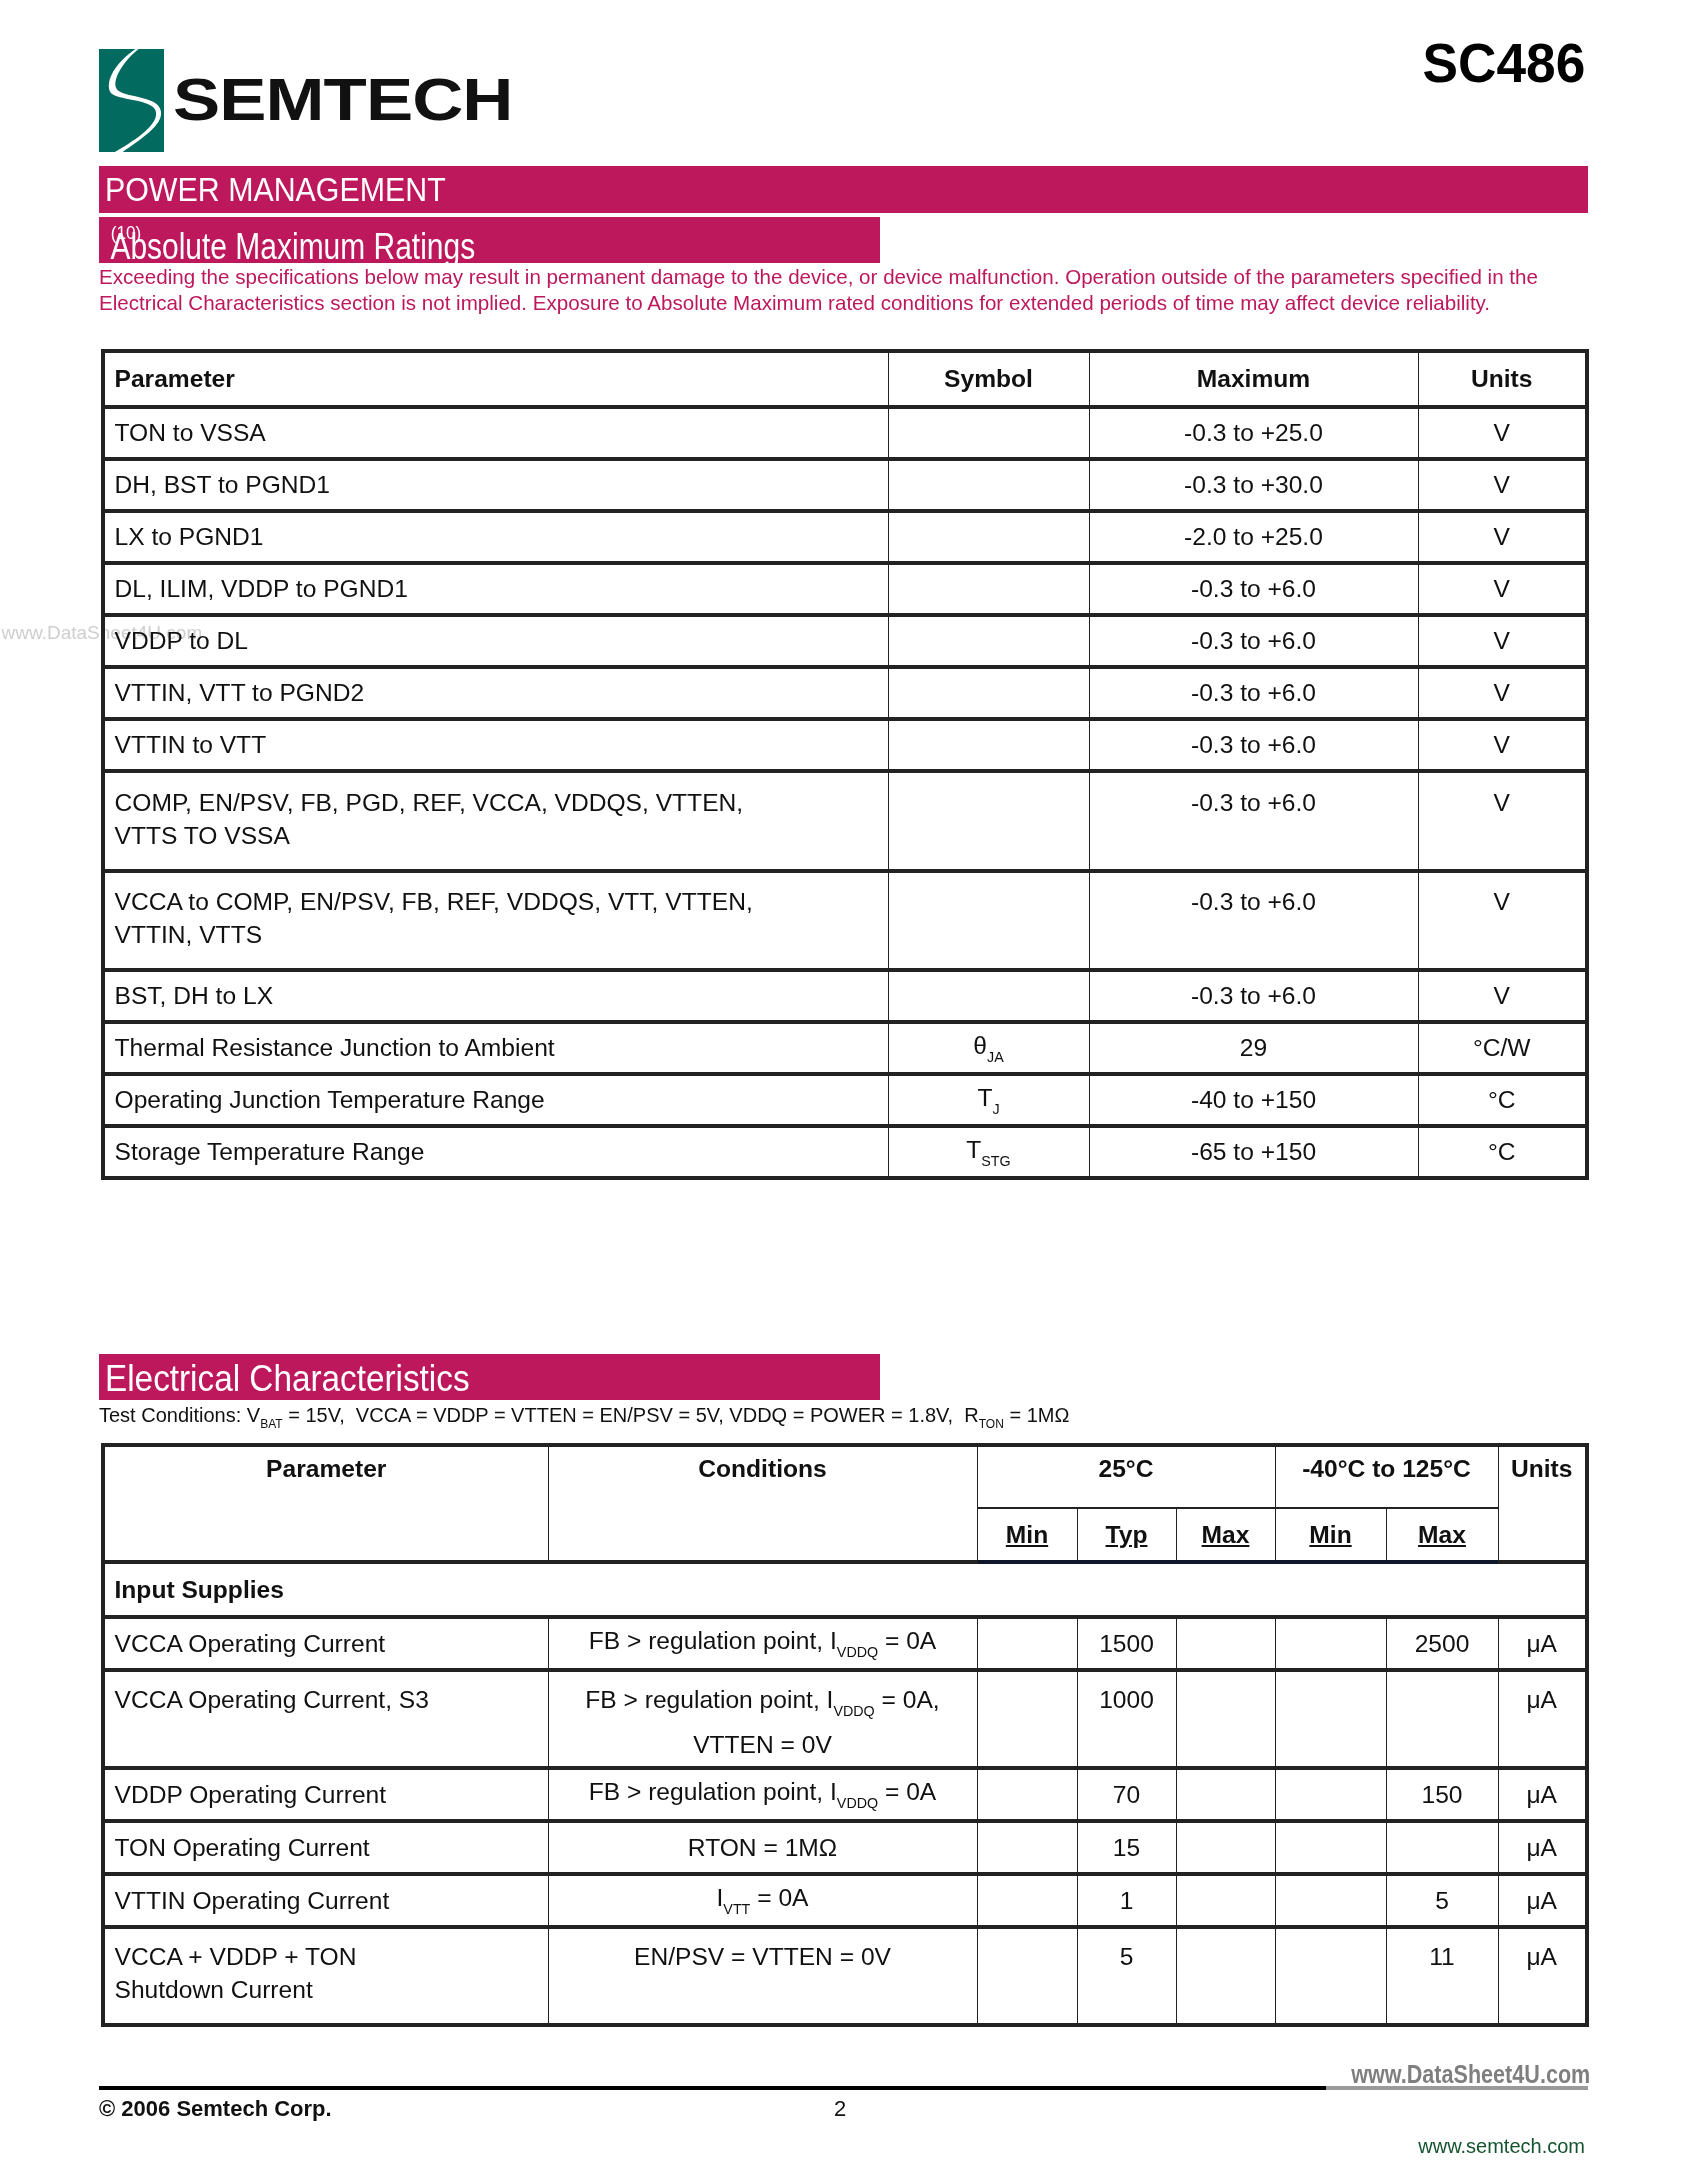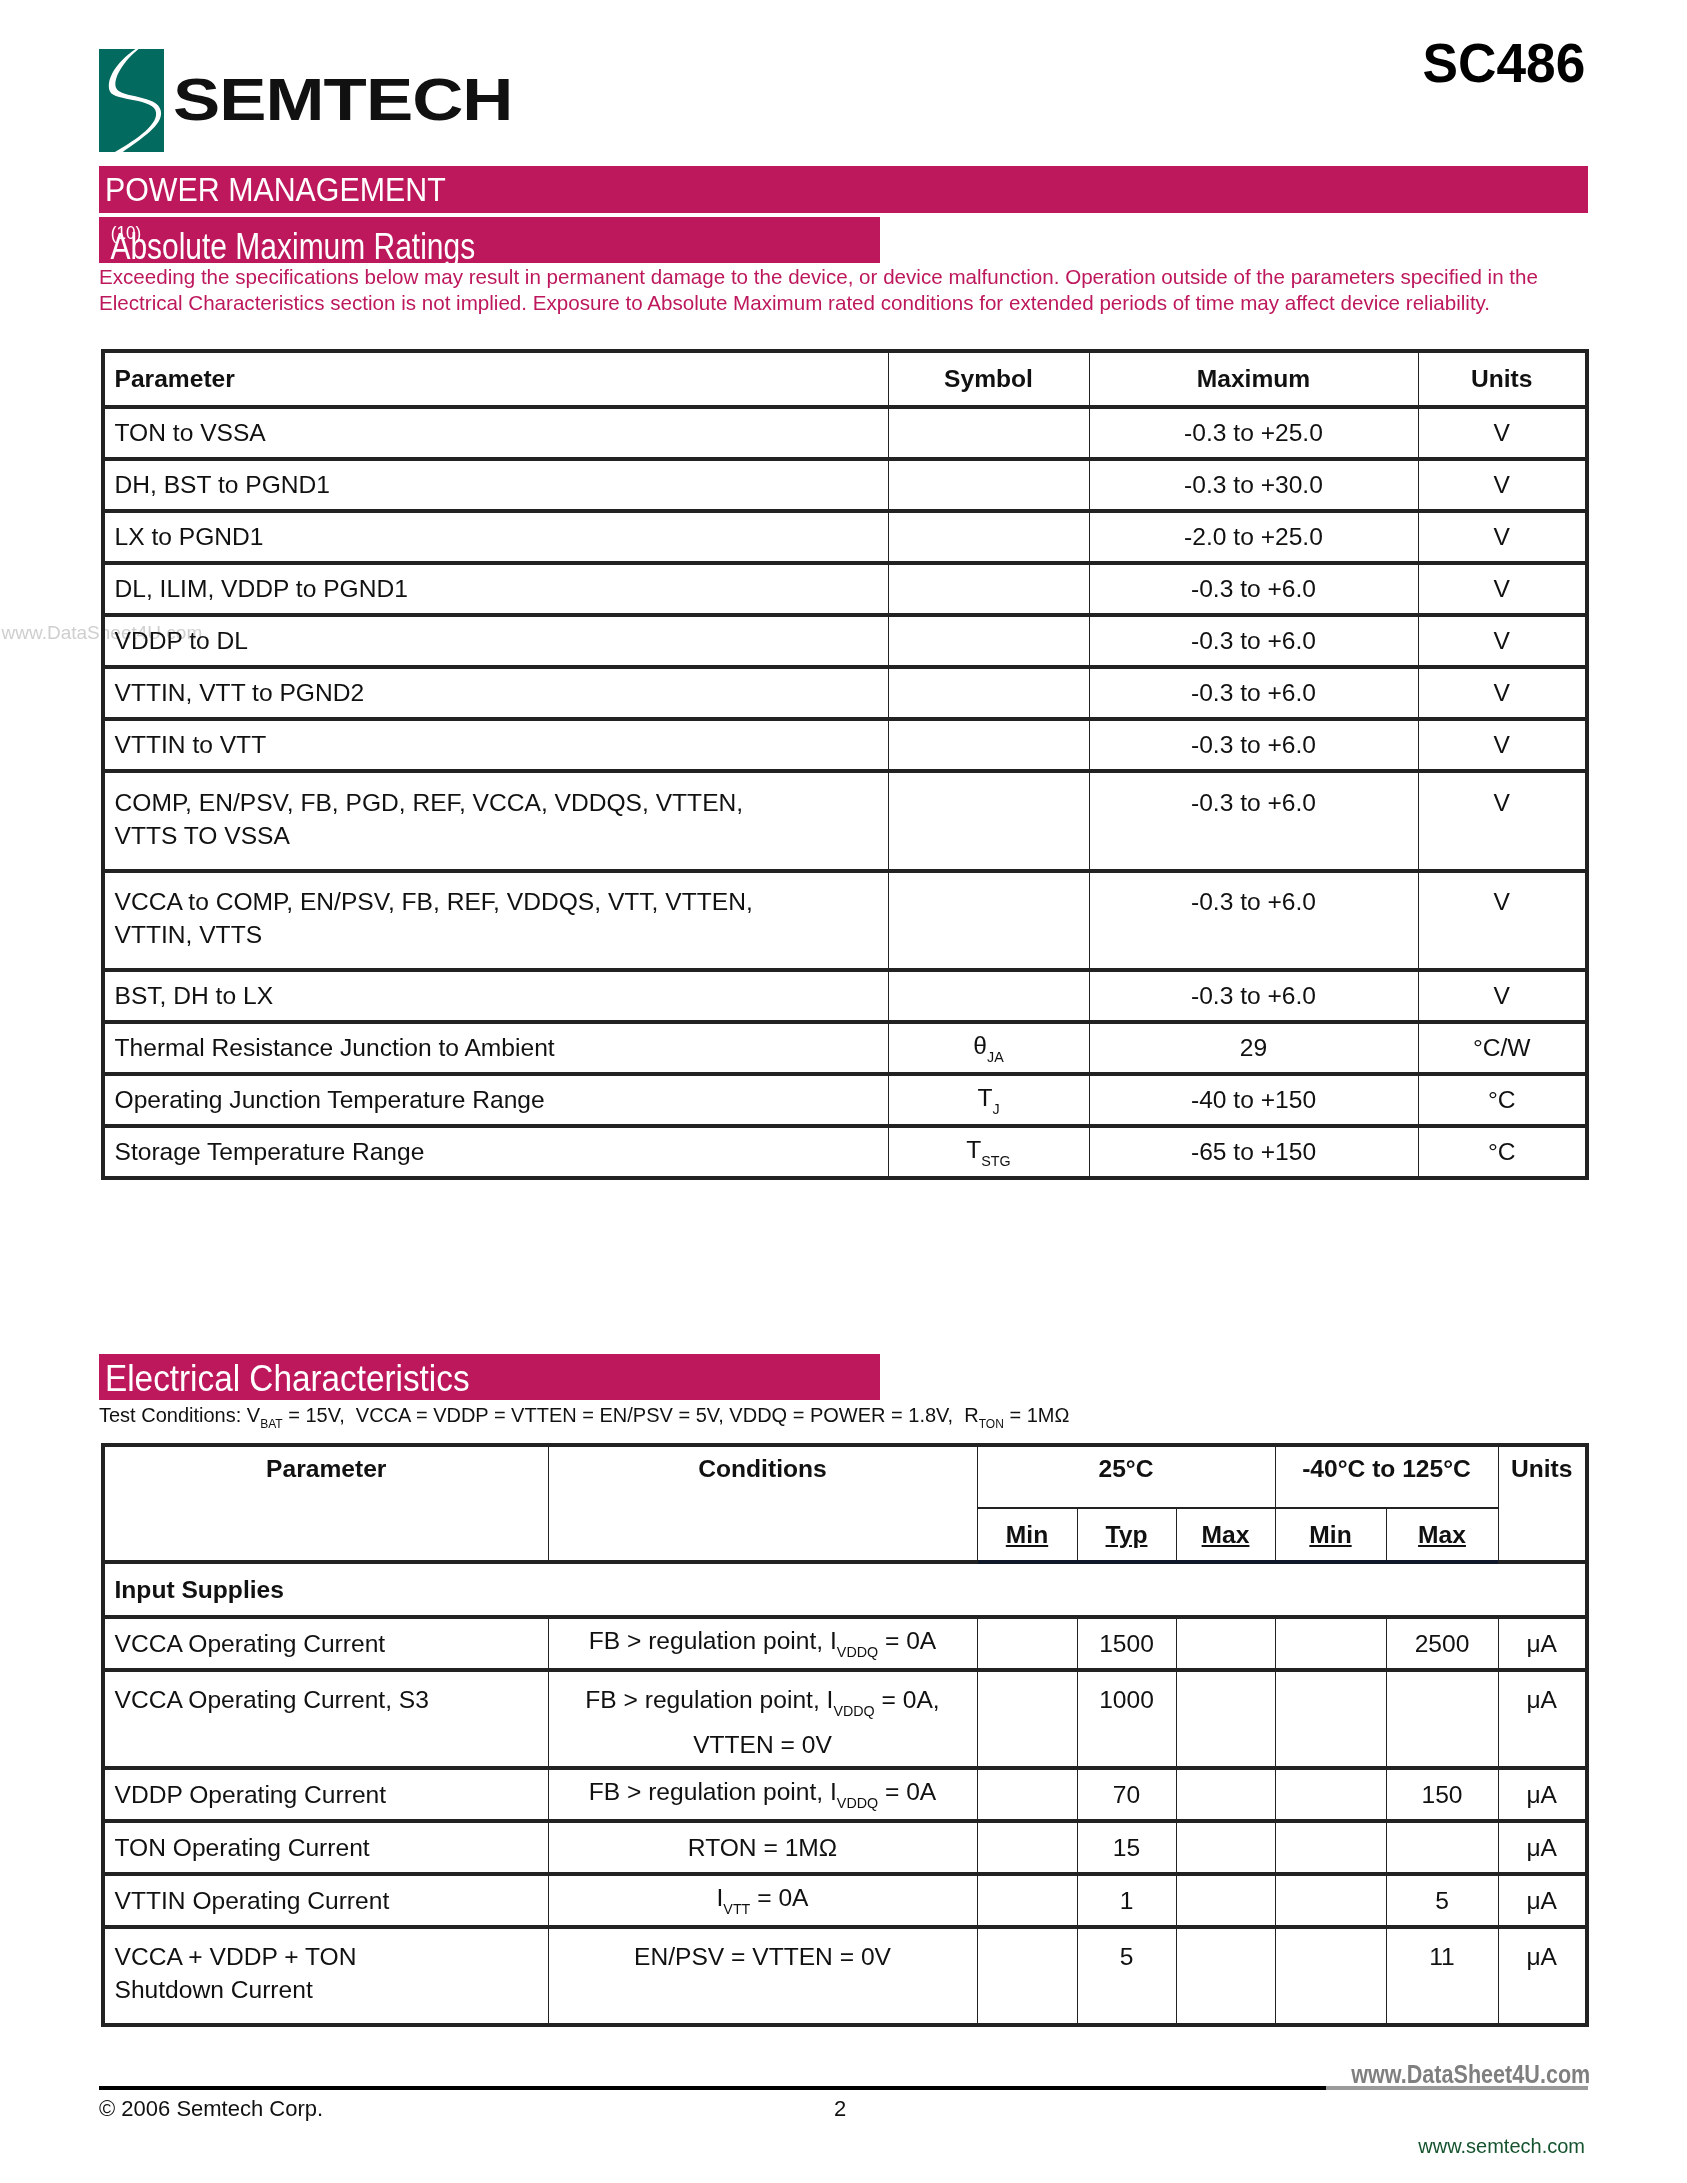--- a/index.html
+++ b/index.html
@@ -35,21 +35,21 @@
   .t2 .p { text-align: left; }
   .t2 tr.row td { height: 49px; }
   .t2 tr.row2 td { height: 83px; vertical-align: top; padding-top: 11px; line-height: 33px; }
   .t2 tr.h1 th { height: 52px; vertical-align: top; padding-top: 8px; }
   .t2 tr.h2 th { height: 51px; }
   .t2 tr.group td { height: 51px; font-weight: 700; text-align: left; }
   .ec-cond { left: 99px; top: 1404px; font-size: 20px; color: #111; white-space: nowrap; }
   .watermark { left: 1.6px; top: 622px; font-size: 19px; color: #cfcfcf; white-space: nowrap; }
   .footer-line { left: 99px; top: 2086px; width: 1227px; height: 4px; background: #000; }
   .footer-line2 { left: 1326px; top: 2086px; width: 262px; height: 4px; background: #9a9a9a; }
-  .footer-left { left: 99px; top: 2096px; font-size: 22px; color: #111; }
+  .footer-left { left: 99px; top: 2096px; font-size: 22px; color: #111; font-weight: bold; }
   .footer-mid { left: 834px; top: 2096px; font-size: 22px; color: #111; }
   .footer-right { right: 102px; top: 2096px; font-size: 20px; color: #14532d; margin-top: 39px; }
   .footer-wm { right: 97px; top: 2060px; font-size: 25.4px; font-weight: 700; color: #555; opacity: 0.75;
                transform: scaleX(0.85); transform-origin: right; }
 </style>
 </head>
 <body>
 
 <div class="abs logo-box">
   <svg width="65" height="103" viewBox="0 0 82 130">

